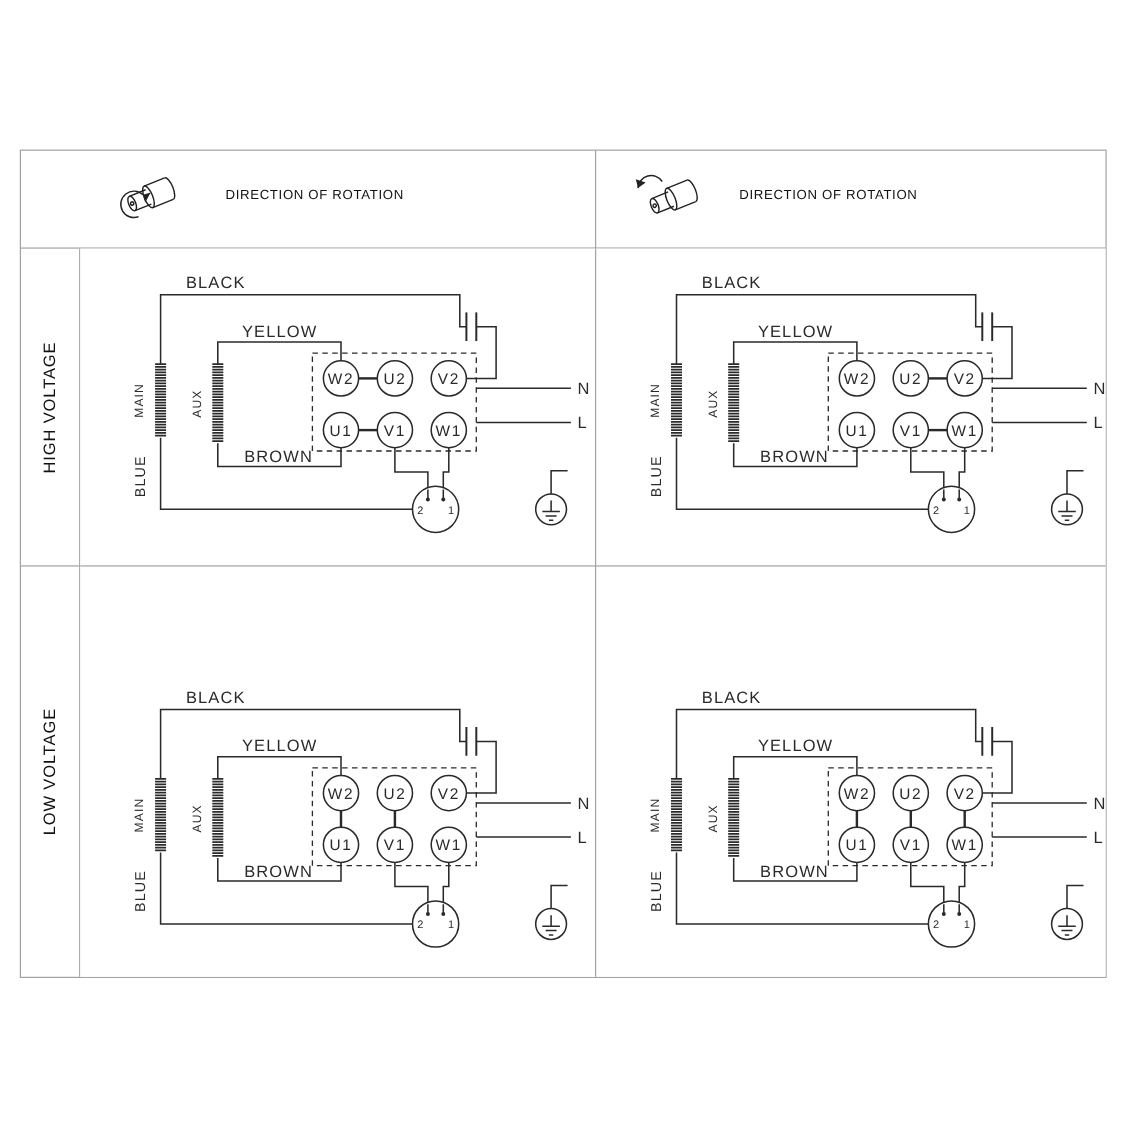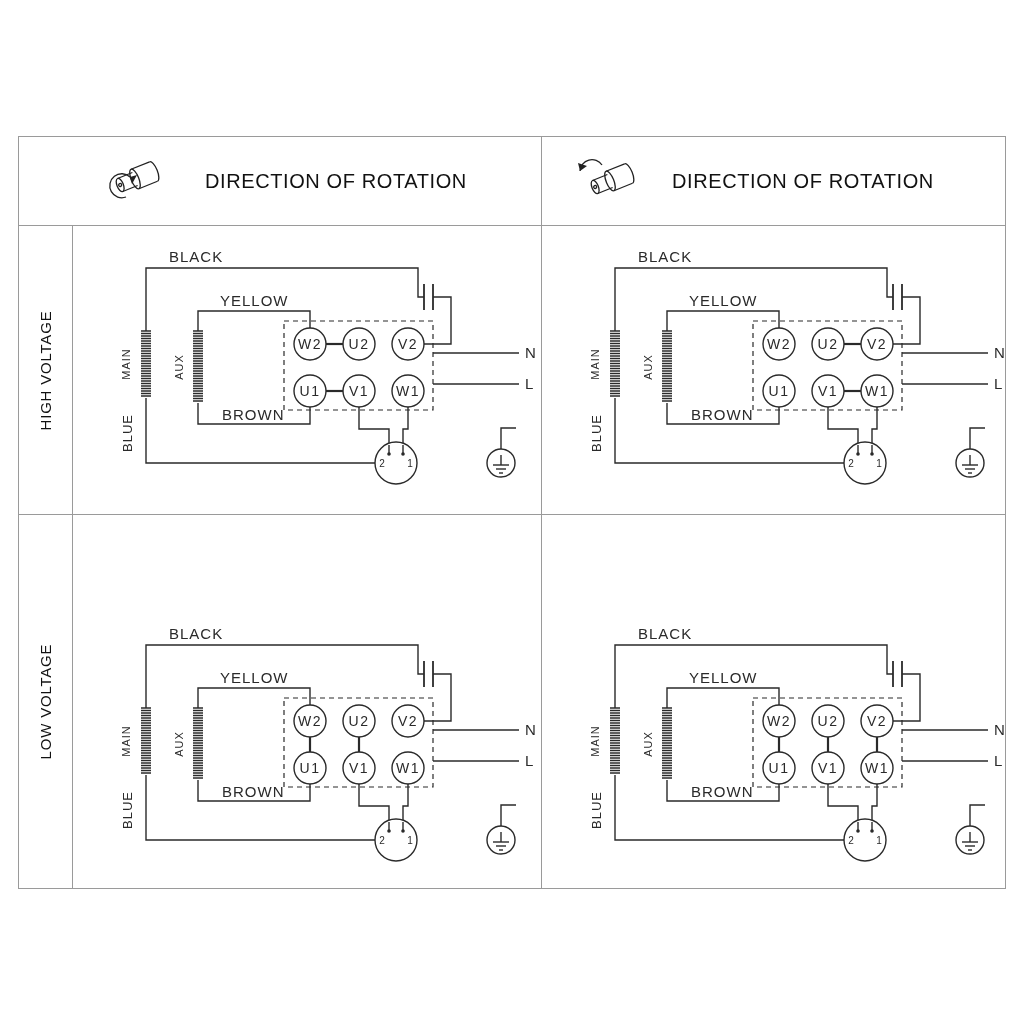--- a/index.html
+++ b/index.html
@@ -6,21 +6,21 @@
   html,body { width:1024px; height:1024px; background:#ffffff; font-family:"Liberation Sans",sans-serif; color:#111; }
   .page { position:relative; width:1024px; height:1024px; background:#fff; overflow:hidden; }
   .frame { position:absolute; left:18px; top:136px; width:988px; height:753px; border:1px solid #9a9a9a; background:#fff; }
   .cell { position:absolute; }
   .hcell { top:0; height:89px; border-bottom:1px solid #9a9a9a; }
   .hcell.left  { left:0; width:522px; }
   .hcell.right { left:522px; width:464px; border-left:1px solid #9a9a9a; }
   .hcell .icon { position:absolute; top:16px; }
   .hcell.left  .icon { left:74px; }
   .hcell.right .icon { left:26px; }
-  .hcell .title { position:absolute; top:33px; font-size:20px; letter-spacing:0.6px; white-space:nowrap; color:#111; }
+  .hcell .title { position:absolute; top:33px; font-size:12px; letter-spacing:0.6px; white-space:nowrap; color:#111; }
   .hcell.left  .title { left:186px; }
   .hcell.right .title { left:130px; }
   .rowlabel { left:0; width:54px; border-right:1px solid #9a9a9a; display:flex; align-items:center; justify-content:center; }
   .rowlabel.high { top:89px;  height:288px; }
   .rowlabel.low  { top:377px; height:374px; border-top:1px solid #9a9a9a; }
   .rowlabel span { transform:rotate(-90deg); white-space:nowrap; font-size:15px; letter-spacing:0.8px; color:#111; }
   .quad { overflow:hidden; background:#fff; }
   .q0 { left:54px;  top:89px;  width:468px; height:288px; }
   .q1 { left:522px; top:89px;  width:464px; height:288px; border-left:1px solid #9a9a9a; }
   .q2 { left:54px;  top:377px; width:468px; height:374px; border-top:1px solid #9a9a9a; }

